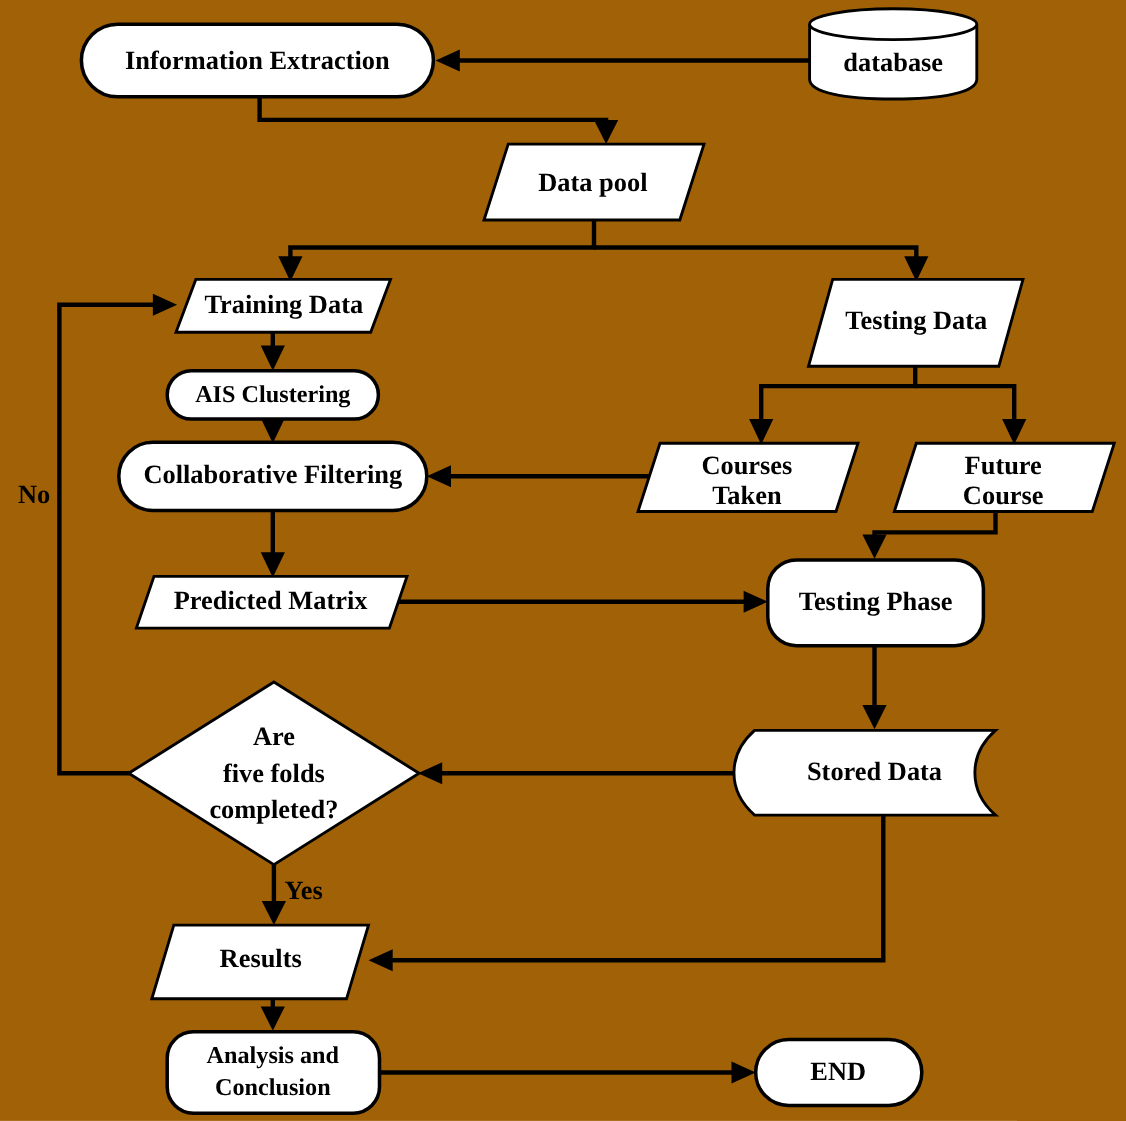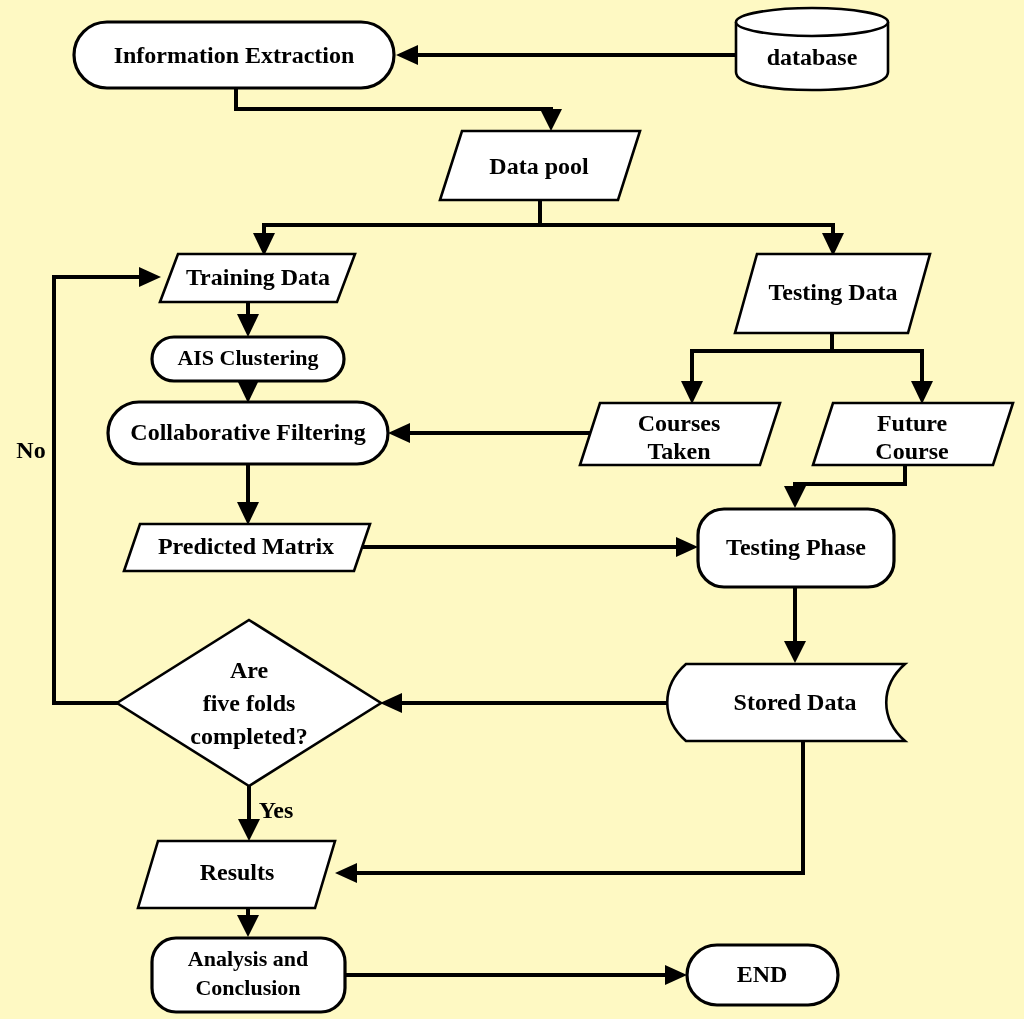--- a/index.html
+++ b/index.html
@@ -4,21 +4,21 @@
 <style>
   html, body {
     margin: 0;
     padding: 0;
     background: #ffffff;
   }
   #canvas-wrap {
     position: relative;
     width: 1024px;
     height: 1019px;
-    background: #fef9c3;
+    background: #a16207;
     overflow: hidden;
   }
   svg#flowchart {
     display: block;
     width: 1024px;
     height: 1019px;
   }
   .shape {
     fill: #ffffff;
     stroke: #000000;

